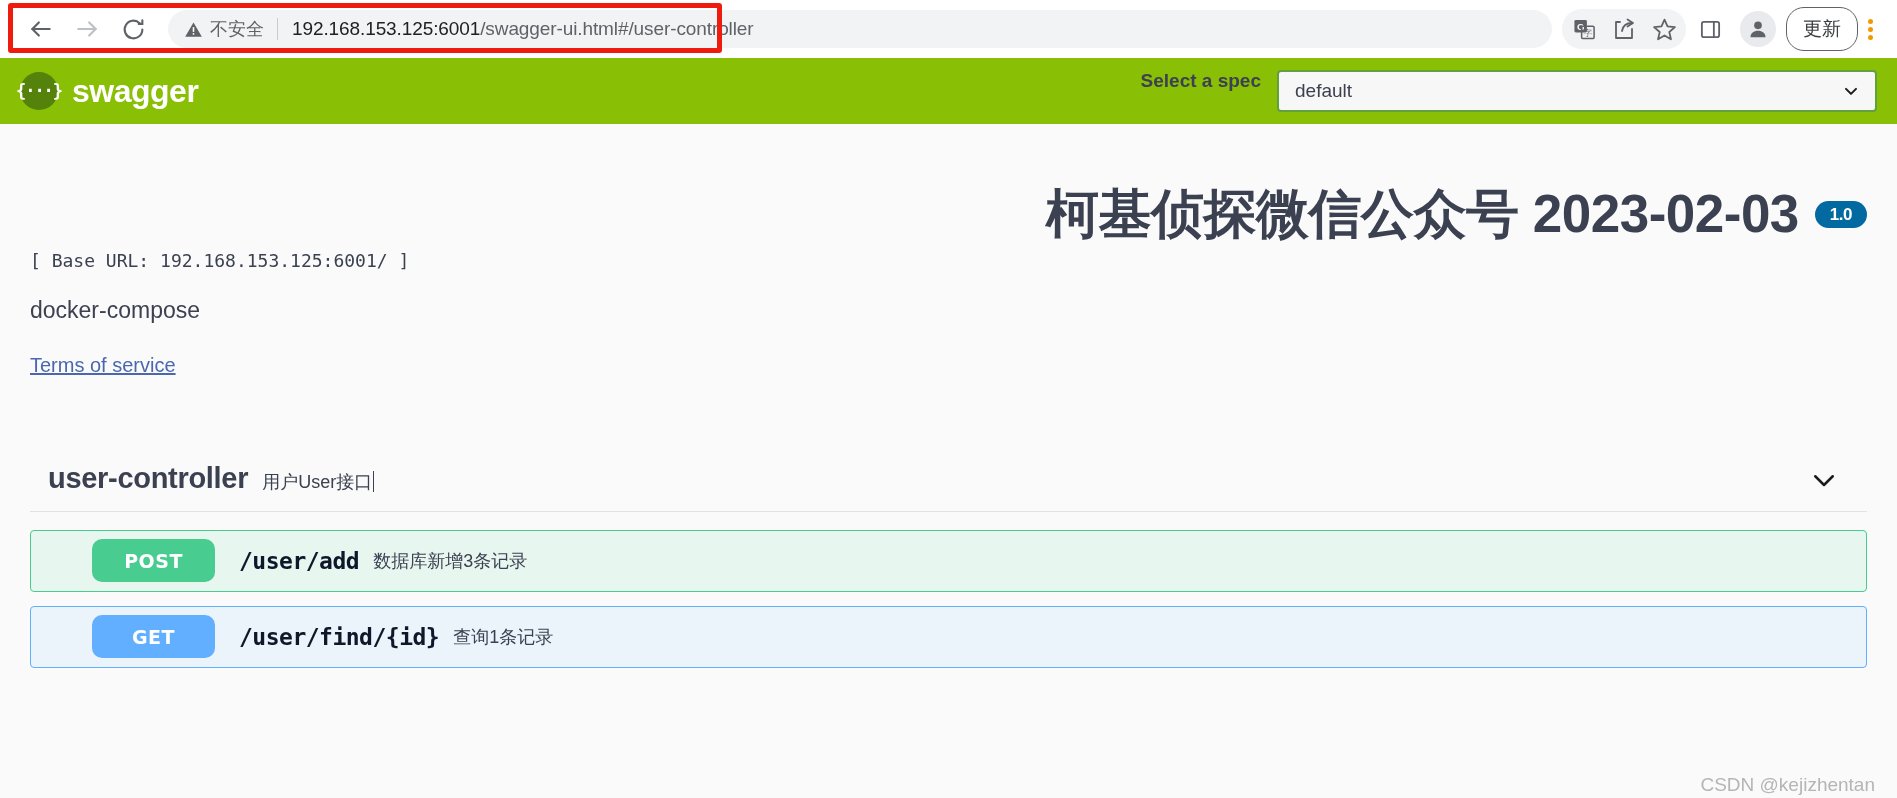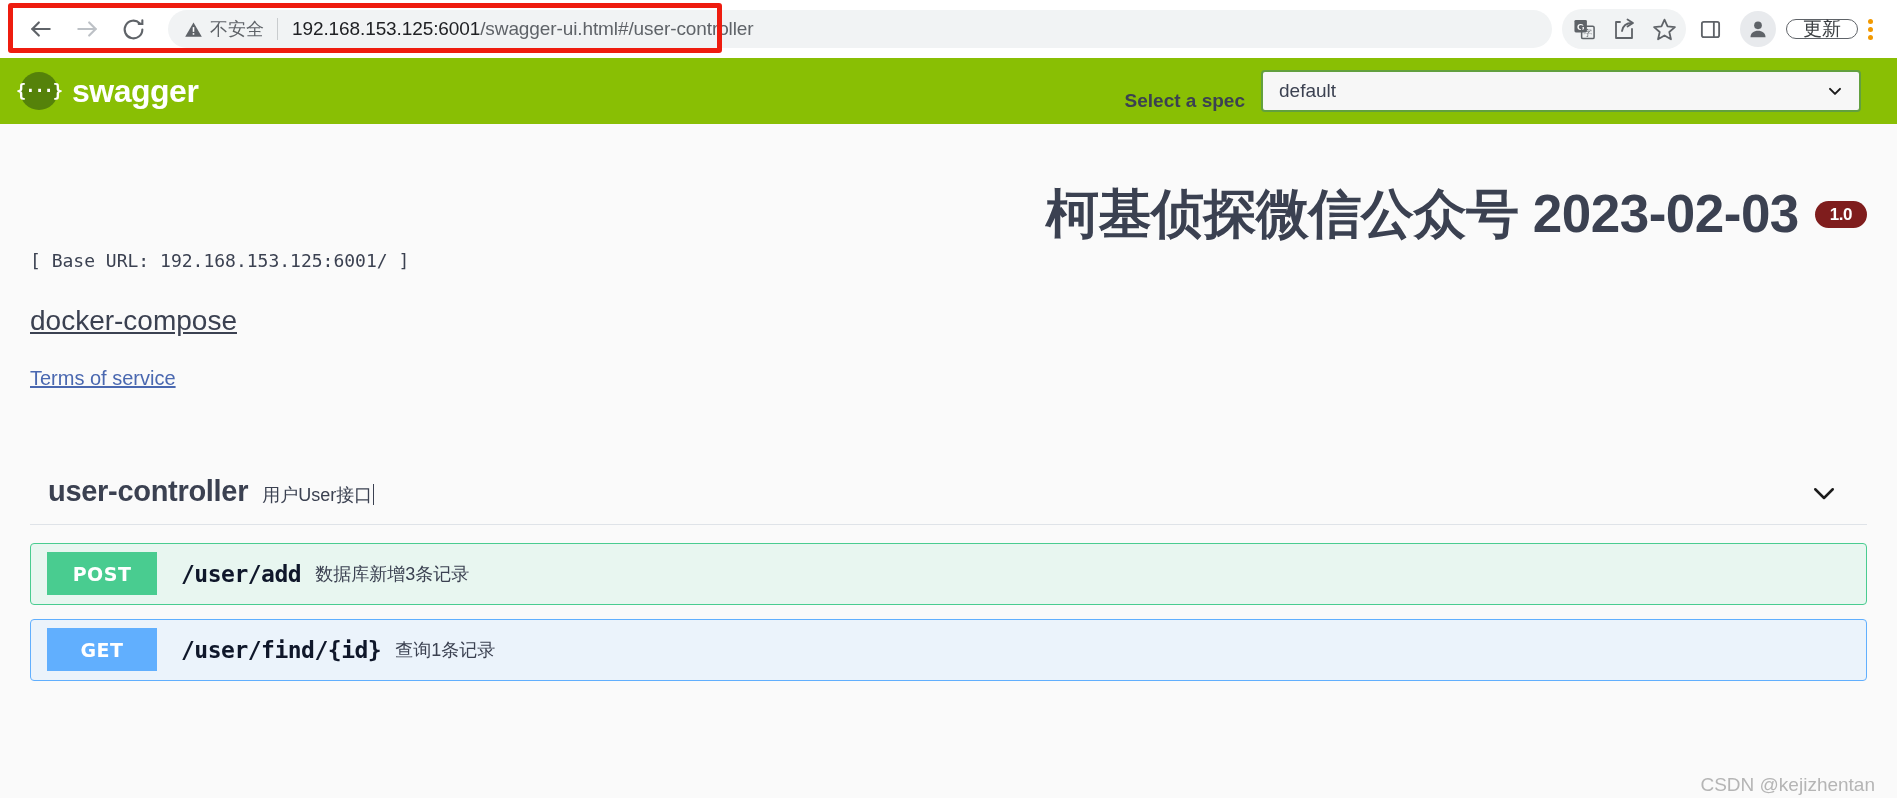--- a/index.html
+++ b/index.html
@@ -82,21 +82,21 @@
   }
   .avatar-wrap {
     width: 36px; height: 36px; border-radius: 50%;
     background: #e8eaed;
     display: flex; align-items: center; justify-content: center;
     margin: 0 6px;
   }
   .update-btn {
     border: 1px solid #5f6368;
     border-radius: 18px;
-    height: 20px;
+    height: 44px;
     display: flex; align-items: center;
     padding: 0 16px;
     font-size: 19px;
     color: #3c4043;
     white-space: nowrap;
   }
   .kebab { display: flex; flex-direction: column; gap: 3px; padding: 0 10px 0 6px; }
   .kebab i { width: 5px; height: 5px; border-radius: 50%; background: #f29900; display:block; }
 
   
@@ -128,23 +128,23 @@
   }
   .logo-text {
     color: #ffffff;
     font-size: 32px;
     font-weight: 700;
     letter-spacing: -0.5px;
   }
   .spec-select-wrap {
     margin-left: auto;
     display: flex;
-    align-items: flex-end;
+    align-items: flex-start;
     gap: 16px;
-    padding-right: 36px;
+    padding-right: 20px;
   }
   .spec-label {
     color: #3b4151;
     font-size: 19px;
     font-weight: 700;
     white-space: nowrap;
   }
   .spec-select {
     width: 600px;
     height: 42px;
@@ -170,21 +170,21 @@
     align-items: flex-end;
     gap: 16px;
     font-size: 53px;
     font-weight: 700;
     color: #3b4151;
     line-height: 1.05;
     letter-spacing: -0.5px;
     justify-content: flex-end;
   }
   .version-badge {
-    background: #7f1d1d;
+    background: #0369a1;
     color: #ffffff;
     font-size: 17px;
     font-weight: 600;
     border-radius: 58px;
     padding: 5px 15px;
     margin-bottom: 14px;
     line-height: 1;
   }
   .base-url {
     font-family: "DejaVu Sans Mono", "Liberation Mono", monospace;
@@ -194,24 +194,23 @@
     letter-spacing: 0px;
   }
   .api-docs-link {
     display: inline-block;
     margin-top: 8px;
     font-size: 19px;
     color: #4a68b0;
     text-decoration: underline;
   }
   .desc-text {
-    margin-top: 34px;
-    font-size: 28px;
-    color: #3b4151;
-    text-decoration: underline;
+    margin-top: 26px;
+    font-size: 23px;
+    color: #3b4151;
   }
   .tos-link {
     display: inline-block;
     margin-top: 30px;
     font-size: 20px;
     color: #4a68b0;
     text-decoration: underline;
   }
 
   
@@ -259,31 +258,32 @@
   }
   .op-post {
     background: #e8f6f0;
     border: 1px solid #49cc90;
   }
   .op-get {
     background: #ebf3fb;
     border: 1px solid #61affe;
   }
   .method-badge {
-    width: 110px;
+    width: 123px;
     height: 43px;
-    border-radius: 0;
+    border-radius: 10px;
     display: flex;
     align-items: center;
     justify-content: center;
     color: #ffffff;
     font-size: 19px;
     font-weight: 700;
     letter-spacing: 0.5px;
     font-family: "DejaVu Sans", sans-serif;
+    margin-left: 45px;
   }
   .badge-post { background: #49cc90; }
   .badge-get  { background: #61affe; }
   .op-path {
     margin-left: 24px;
     font-family: "DejaVu Sans Mono", "Liberation Mono", monospace;
     font-size: 23px;
     font-weight: 600;
     color: #0f172a;
     letter-spacing: -0.5px;

